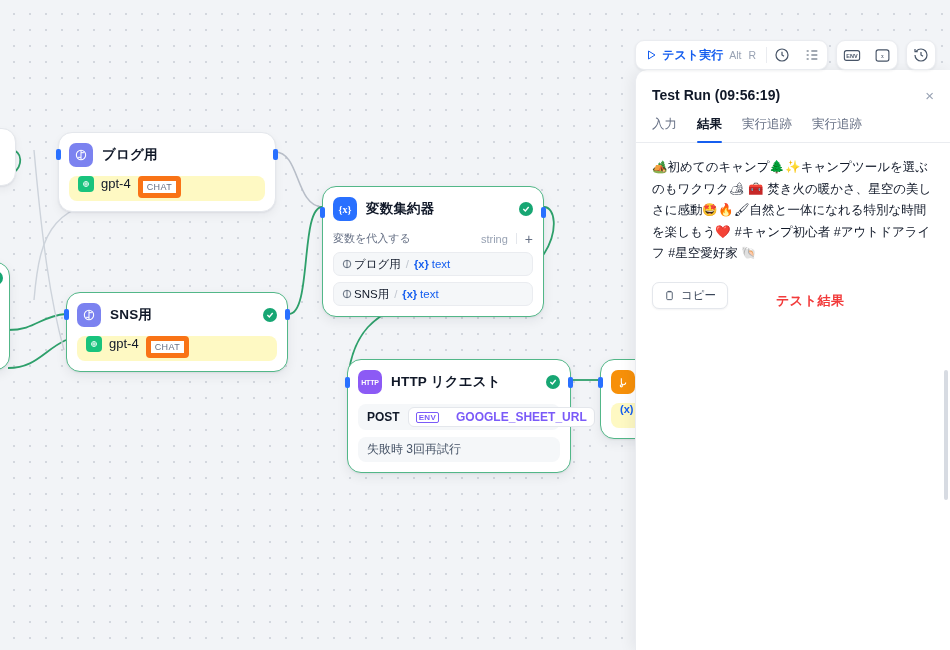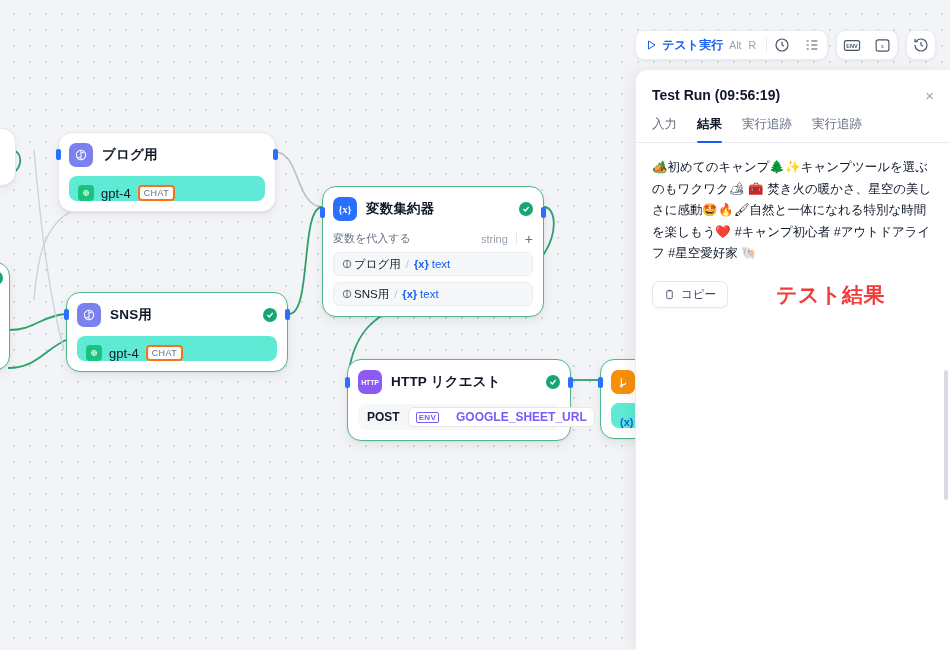--- a/index.html
+++ b/index.html
@@ -37,28 +37,28 @@
     display: flex; align-items: center; justify-content: center;
     color: #fff; flex: none;
   }
   .nicon svg { display: block; }
   .ntitle { font-size: 13.5px; font-weight: 700; color: #101828; letter-spacing: .2px; white-space: nowrap; }
   .ncheck { margin-left: auto; width: 14px; height: 14px; border-radius: 50%; background: #17A673;
             display: flex; align-items: center; justify-content: center; flex: none; }
   .ncheck svg { display: block; }
 
   .nrow {
-    margin-top: 8px; background: #5eead4; border-radius: 8px;
-    height: 25px; display: flex; align-items: flex-end; gap: 7px; padding: 0 9px;
+    margin-top: 8px; background: #fef9c3; border-radius: 8px;
+    height: 25px; display: flex; align-items: flex-start; gap: 7px; padding: 0 9px;
     font-size: 12.5px; color: #344054;
   }
   .modelico { width: 16px; height: 16px; border-radius: 4px; background: #19C37D; flex: none;
               display:flex; align-items:center; justify-content:center; }
   .modelname { font-size: 13px; color: #101828; }
-  .chip { font-size: 9px; color: #667085; background: #fff; border: 2px solid #f97316;
+  .chip { font-size: 9px; color: #667085; background: #fff; border: 5px solid #f97316;
           border-radius: 4px; padding: 1px 4px; letter-spacing: .4px; }
 
   .varhead { display: flex; align-items: center; margin-top: 9px; font-size: 11px; color: #667085; }
   .varhead .vtype { margin-left: auto; font-size: 11px; color: #98A2B3; }
   .vsep { width: 1px; height: 11px; background: #E4E7EC; margin: 0 8px; }
   .vplus { font-size: 14px; color: #667085; line-height: 1; cursor: pointer; }
   .varrow {
     margin-top: 6px; background: #F5F7F9; border: 1px solid #EAECF0; border-radius: 7px;
     height: 24px; display: flex; align-items: center; gap: 3px; padding: 0 8px; font-size: 11.5px;
   }
@@ -73,21 +73,21 @@
   .envpill { display:flex; align-items:center; gap:5px; background:#fff; border:1px solid #E4E7EC;
              border-radius: 6px; padding: 2px 7px; }
   .envtag { font-size: 8px; font-weight:700; color:#7A5AF8; border:1.2px solid #7A5AF8; border-radius:2px; padding:0 2px; letter-spacing:.3px;}
   .envname { font-size: 12px; color: #7A5AF8; font-weight: 600; margin-left: 12px; }
   .retryrow { margin-top: 7px; background: #F5F7F9; border-radius: 8px; height: 25px;
               display:flex; align-items:center; padding: 0 9px; font-size: 12px; color: #475467; }
 
   .port { position: absolute; width: 5px; height: 11px; border-radius: 2px; background: #2970FF; }
 
   
-  .toolbar { position: absolute; top: 30px; right: 14px; display: flex; align-items: center; gap: 8px; z-index: 30; }
+  .toolbar { position: absolute; top: 40px; right: 14px; display: flex; align-items: center; gap: 8px; z-index: 30; }
   .tgroup { background: #fff; border: 1px solid #EAECF0; border-radius: 9px; height: 30px;
             display: flex; align-items: center; box-shadow: 0 1px 3px rgba(16,24,40,.07); }
   .tbtn { display:flex; align-items:center; gap:5px; height: 30px; padding: 0 9px; cursor: pointer; }
   .trun { color: #155EEF; font-size: 12px; font-weight: 700; }
   .kbd { font-size: 10.5px; color: #98A2B3; padding: 0 1px; }
   .tdiv { width: 1px; height: 16px; background: #EAECF0; }
   .ticon { width: 30px; height: 30px; display:flex; align-items:center; justify-content:center; cursor:pointer; color:#475467; }
   .publish { background: #2563EB; color: #fff; border-radius: 9px; height: 30px; padding: 0 13px;
              display:flex; align-items:center; gap:5px; font-size: 12.5px; font-weight: 700; cursor: pointer;
              box-shadow: 0 1px 3px rgba(37,99,235,.35); }
@@ -105,21 +105,21 @@
   .ptabs { display: flex; gap: 20px; padding: 13px 16px 0 16px; border-bottom: 1px solid #EAECF0; }
   .ptab { font-size: 12.5px; color: #667085; padding-bottom: 9px; cursor: pointer; position: relative; white-space: nowrap; text-align: center; }
   .ptab.active { color: #101828; font-weight: 700; }
   .ptab.active::after { content:''; position:absolute; left:0; right:0; bottom:-1px; height:2px; background:#155EEF; border-radius:2px; }
   .pbody { padding: 14px 16px 0 16px; }
   .ptext { font-size: 12.5px; line-height: 1.72; color: #101828; word-break: break-all; }
   .pactions { margin-top: 16px; display: flex; align-items: center; gap: 48px; }
   .copybtn { display:flex; align-items:center; gap:6px; background:#fff; border:1px solid #E4E7EC;
              border-radius:7px; padding: 5px 11px; font-size: 11.5px; color:#344054; cursor:pointer;
              box-shadow: 0 1px 2px rgba(16,24,40,.05); }
-  .annot { font-size: 21px; font-weight: 800; color: #F23B3B; letter-spacing: .5px; }
+  .annot { font-size: 13px; font-weight: 800; color: #F23B3B; letter-spacing: .5px; margin-top: 11px; }
   .scrollbar { position:absolute; right: 2px; top: 300px; width: 4px; height: 130px; background:#D7DBE2; border-radius: 3px; }
 </style>
 </head>
 <body>
 
 <div id="app">
 
   <div class="canvas">
 
     <svg class="edges" width="950" height="650">
@@ -264,20 +264,23 @@
               <path d="M4 12l6 6L20 6"></path>
             </svg>
         </div>
       </div>
       <div class="methodrow">
         <span class="method">POST</span>
         <span class="envpill">
           <span class="envtag">ENV</span>
           <span class="envname">GOOGLE_SHEET_URL</span>
         </span>
+      </div>
+      <div class="retryrow">
+        <span>失敗時 3回再試行</span>
       </div>
     </div>
 
     <div class="node sel" style="left:600px; top:359px; width:92px;">
       <div class="port" style="left:-3px; top:17px;"></div>
       <div class="nhead">
         <div class="nicon" style="background:#F79009">
           <svg width="13" height="13" viewBox="0 0 24 24" fill="none" stroke="#fff" stroke-width="2">
             <path d="M8 4v8a4 4 0 008 0"></path>
               <circle cx="8" cy="18" r="2"></circle>

